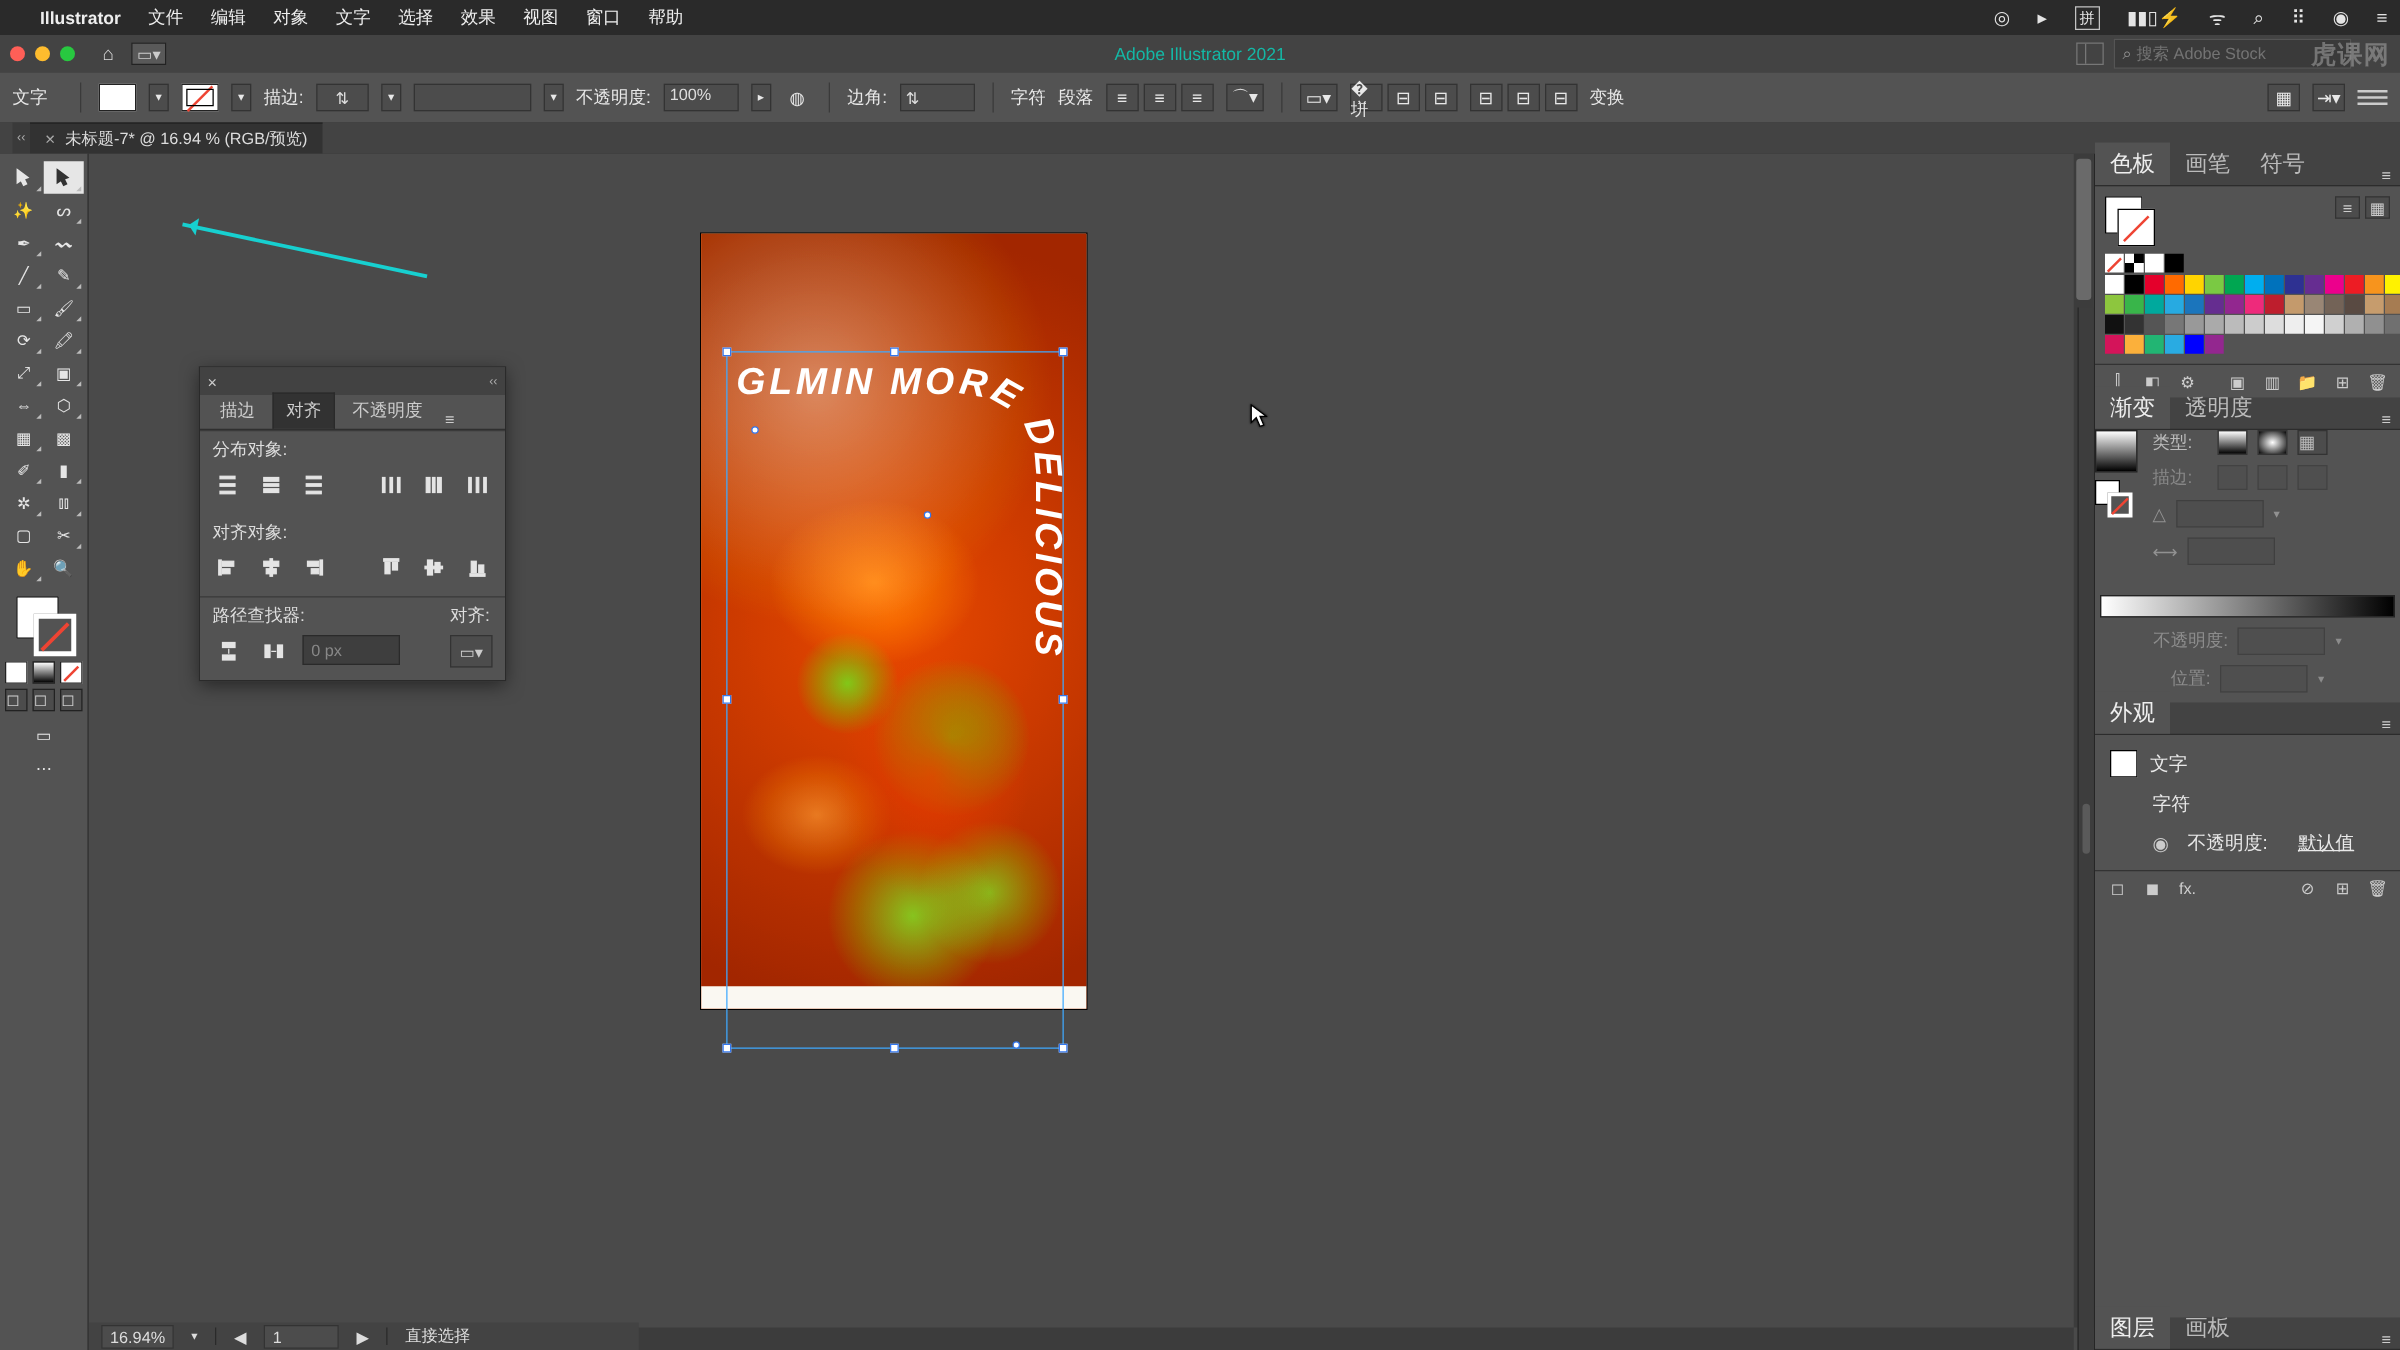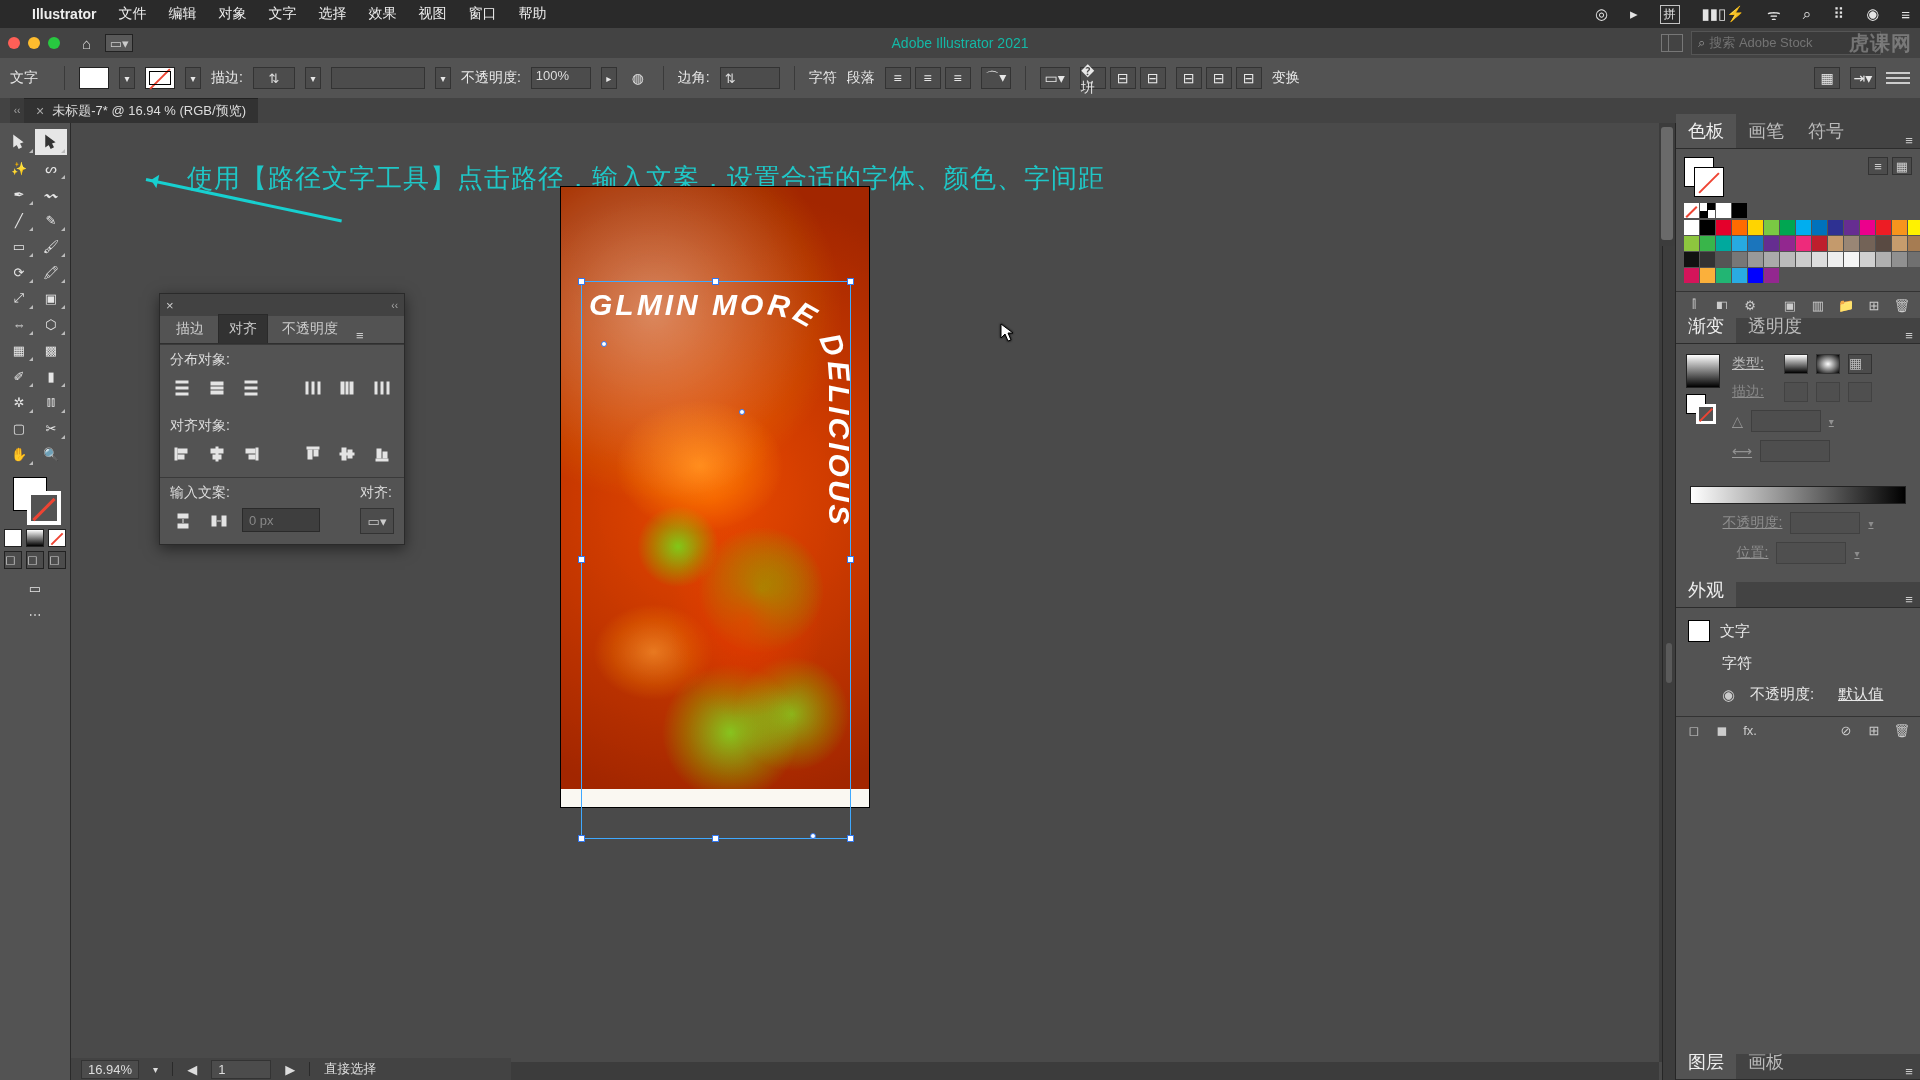--- a/index.html
+++ b/index.html
@@ -147,21 +147,21 @@
 .sw-top .big{width:30px;height:30px;background:#fff;border:1px solid #000;position:relative;}
 .sw-top .big.none::after{content:"";position:absolute;left:0;right:0;top:50%;height:2px;background:#e43;transform:rotate(-45deg);}
 .view-toggle{margin-left:auto;display:flex;gap:4px;}
 .view-toggle .vb{width:20px;height:18px;border:1px solid #333;background:#4c4c4c;display:flex;align-items:center;justify-content:center;}
 .sw-grid{display:grid;grid-template-columns:repeat(15,15px);gap:1px;}
 .sw{width:15px;height:15px;}
 .panel-footer{display:flex;gap:8px;padding:4px 8px;border-top:1px solid #333;align-items:center;}
 .panel-footer .fi{width:20px;height:18px;display:flex;align-items:center;justify-content:center;color:#ccc;}
 .panel-footer .spacer{flex:1}
 
-.gradient-panel{padding:10px;text-decoration:underline;}
+.gradient-panel{}
 .grad-preview{width:34px;height:34px;background:linear-gradient(#fff,#000);border:1px solid #222;float:left;margin-right:12px;}
 .grad-row{display:flex;align-items:center;gap:8px;margin-bottom:8px;color:#bbb;font-size:14px;}
 .grad-row .lbl{min-width:44px;}
 .gt{width:24px;height:20px;border:1px solid #333;background:#4c4c4c;}
 .grad-bar{height:18px;background:linear-gradient(90deg,#fff,#000);border:1px solid #222;margin:16px 4px 8px;}
 .grad-fs{position:relative;width:30px;height:30px;}
 .grad-fs .a{position:absolute;left:0;top:0;width:20px;height:20px;background:#fff;border:1px solid #000;}
 .grad-fs .b{position:absolute;left:10px;top:10px;width:20px;height:20px;background:#535353;border:3px solid #fff;}
 .grad-fs .b::after{content:"";position:absolute;inset:-2px;}
 .grad-fs .b .sl{position:absolute;left:-2px;right:-2px;top:50%;height:2px;background:#e43;transform:rotate(-45deg);}
@@ -362,21 +362,20 @@
     <div class="mini-row" style="margin-top:4px">
       <div class="mini" style="background:#4c4c4c">◻</div>
       <div class="mini" style="background:#4c4c4c">◻</div>
       <div class="mini" style="background:#4c4c4c">◻</div>
     </div>
     <div class="tool" style="margin-top:6px">▭</div>
     <div class="tool">⋯</div>
   </div>
 
   <div class="canvas-wrap">
-    <div class="annotation">使用【路径文字工具】点击路径，输入文案，设置合适的字体、颜色、字间距</div>
     <div class="ann-arrow arrow1"></div>
     <div class="ann-arrow arrow2"></div>
     <div class="ann-arrow arrow3"></div>
 
     <div class="artboard">
       <div class="food-bg"></div>
       <div class="path-text">
         <svg viewBox="0 0 308 620">
           <defs>
               <path id="tp" d="M 28 128 L 200 128 Q 268 128 268 196 L 268 560" fill="none"></path>
@@ -507,21 +506,21 @@
               <svg width="18" height="18">
                 <rect x="3" y="14" width="12" height="2"></rect>
                 <rect x="4" y="4" width="4" height="9"></rect>
                 <rect x="10" y="7" width="4" height="6"></rect>
               </svg>
             </div>
         </div>
       </div>
       <div class="sect" style="border-top:1px solid #3a3a3a;display:flex;align-items:center;gap:10px">
         <div>
-          <div class="sect-label">输入文案:</div>
+          <div class="sect-label">路径查找器:</div>
           <div class="row">
             <div class="ai">
                 <svg width="18" height="18">
                   <rect x="4" y="2" width="10" height="4"></rect>
                   <rect x="4" y="12" width="10" height="4"></rect>
                   <path d="M9 7v4" stroke="#e4e4e4"></path>
                 </svg>
               </div>
             <div class="ai">
                 <svg width="18" height="18">

